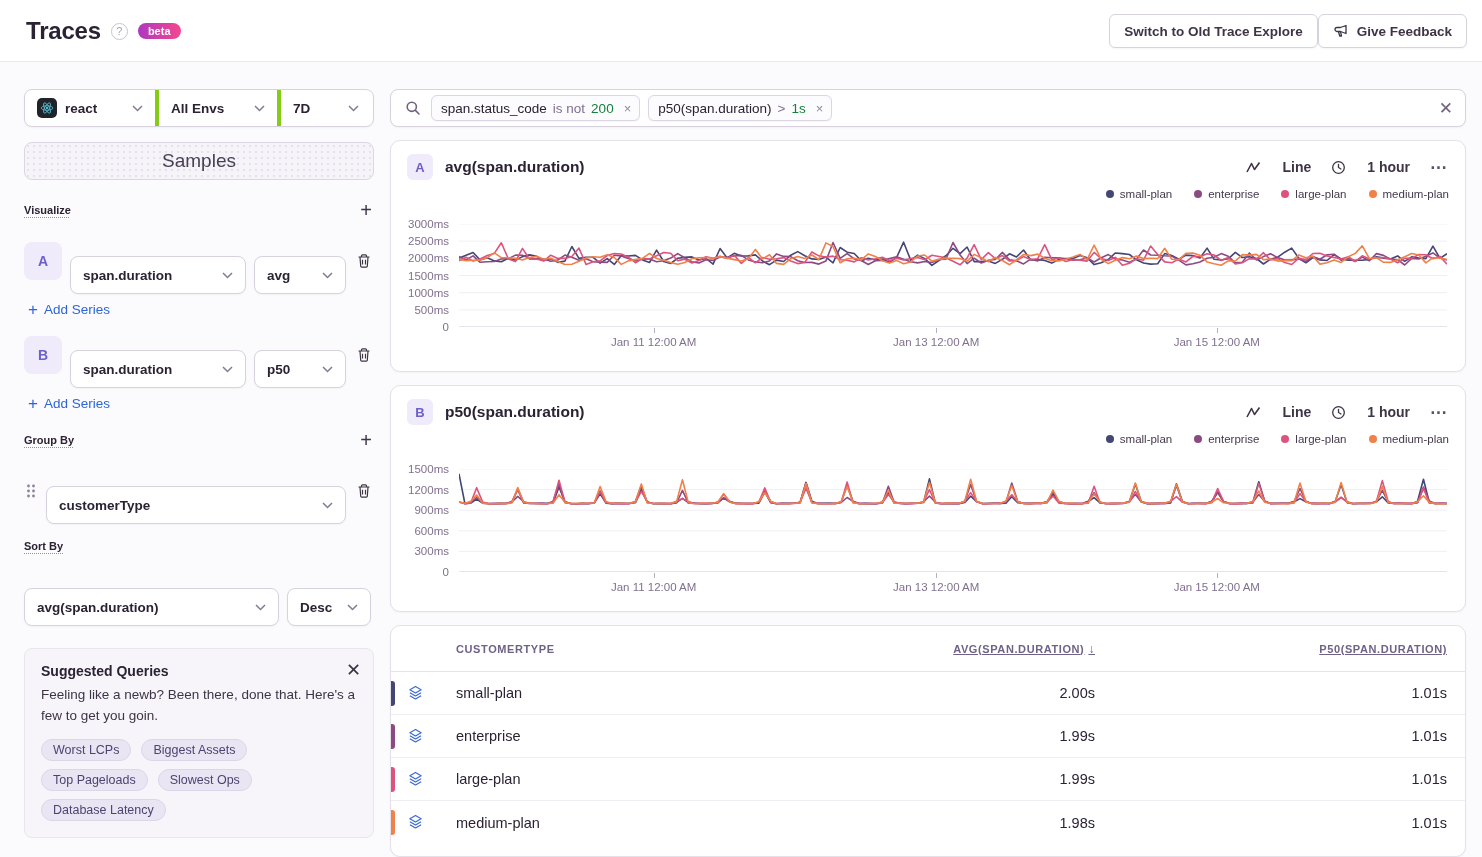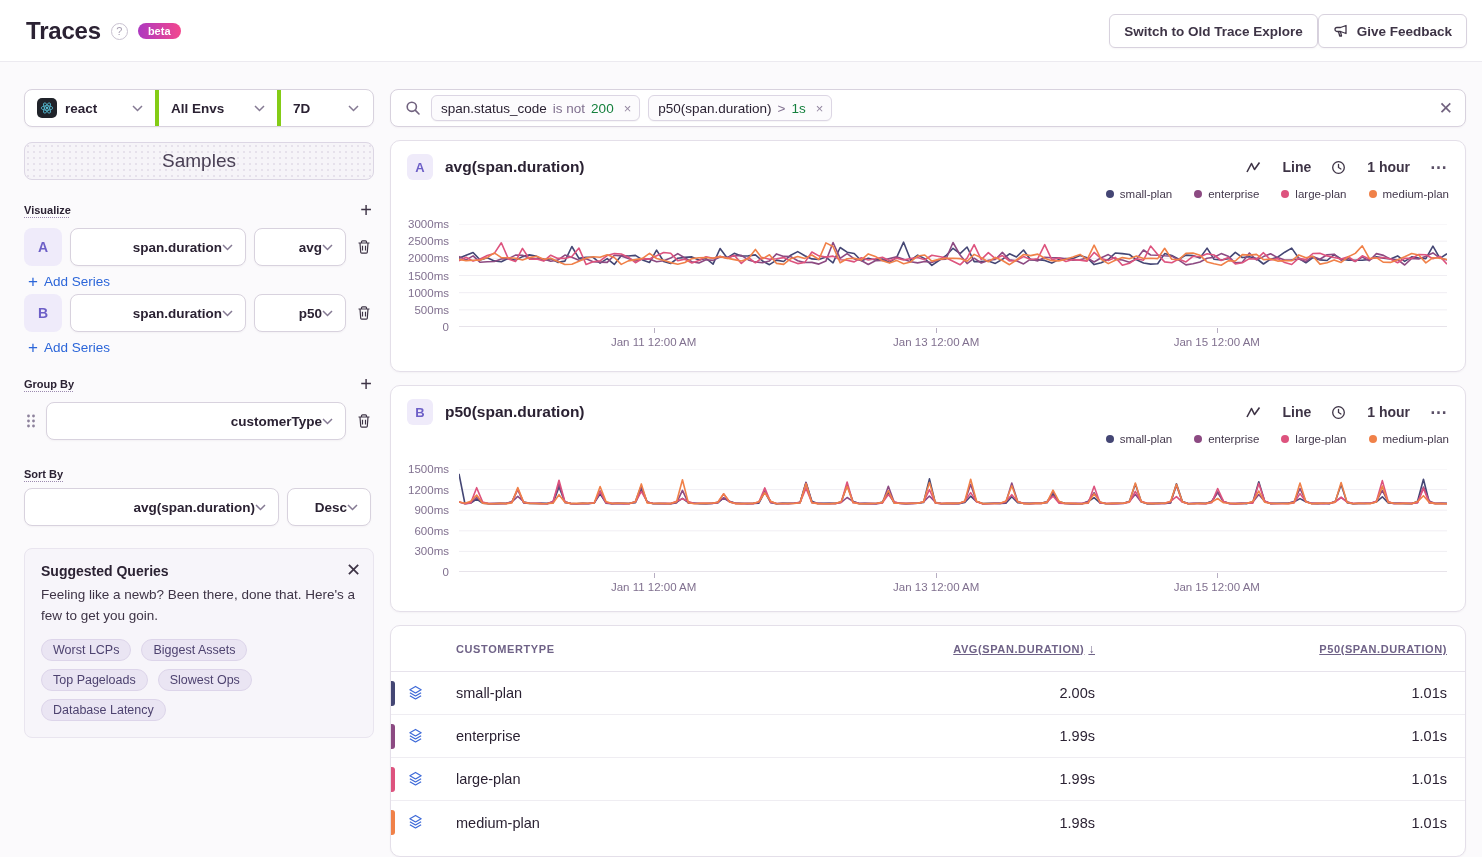--- a/index.html
+++ b/index.html
@@ -39,22 +39,22 @@
     background-image:none; box-shadow:0 1px 2px rgba(43,34,51,0.06); }
 
   .section-head { margin-top:20px; display:flex; align-items:center; justify-content:space-between; }
   .section-label { font-size:11px; font-weight:bold; color:#2b2233; text-decoration:underline dotted #9c8ab0; text-underline-offset:3px; cursor:default; }
   .plus-btn { background:none; border:none; font-size:20px; line-height:1; color:#3e3446; cursor:pointer; padding:0 2px; font-family:inherit; }
 
   .series-row { margin-top:8px; display:flex; align-items:center; gap:8px; }
   .series-badge { width:38px; height:38px; flex:none; background:#efebfa; border-radius:8px; color:#6d5fc7;
     font-size:14px; font-weight:bold; display:flex; align-items:center; justify-content:center; }
   .dd { height:38px; background:#fff; border:1px solid #d8d2de; border-radius:8px; display:flex; align-items:center;
-    justify-content:flex-end; padding:0 12px; font-size:13.5px; font-weight:bold; color:#2b2233; cursor:pointer;
-    box-shadow:0 1px 2px rgba(43,34,51,0.04); }
+    justify-content:space-between; padding:0 12px; font-size:13.5px; font-weight:bold; color:#2b2233; cursor:pointer;
+    box-shadow:0 1px 2px rgba(43,34,51,0.04);margin-top:28px; }
   .dd-field { flex:1; min-width:0; }
   .dd-agg { width:92px; flex:none; }
   .icon-btn { background:none; border:none; color:#3e3446; cursor:pointer; padding:2px; flex:none; }
   .add-series { margin:7px 0 2px 4px; display:inline-flex; align-items:center; gap:6px; color:#2c66d9;
     font-size:13.5px; background:none; border:none; cursor:pointer; font-family:inherit; }
   .add-series .plus-g { font-size:17px; line-height:1; }
 
   .drag-handle { flex:none; padding:0 2px; cursor:grab; }
   .dd-group { flex:1; }
   .dd-sort { width:255px; } .dd-desc { width:84px; flex:none; }
@@ -250,21 +250,21 @@
           <path d="M1 1l4.5 4.5L10 1"></path>
         </svg>
     </div>
     <button class="icon-btn">
       <svg width="16" height="16" viewBox="0 0 16 16" fill="none" stroke="currentColor" stroke-width="1.2">
           <path d="M2.5 4h11M5.5 4V2.8a1 1 0 0 1 1-1h3a1 1 0 0 1 1 1V4M4 4l.7 9.2a1 1 0 0 0 1 .9h4.6a1 1 0 0 0 1-.9L12 4M6.5 6.8v4.8M9.5 6.8v4.8"></path>
         </svg>
     </button>
   </div>
 
-  <div class="section-head" style="margin-top:28px;">
+  <div class="section-head" style="margin-top:16px;">
     <span class="section-label">Sort By</span>
   </div>
   <div class="series-row">
     <div class="dd dd-sort">
       <span>avg(span.duration)</span>
       <svg class="chev" width="11" height="7" viewBox="0 0 11 7" fill="none" stroke="currentColor" stroke-width="1.5">
           <path d="M1 1l4.5 4.5L10 1"></path>
         </svg>
     </div>
     <div class="dd dd-desc">

